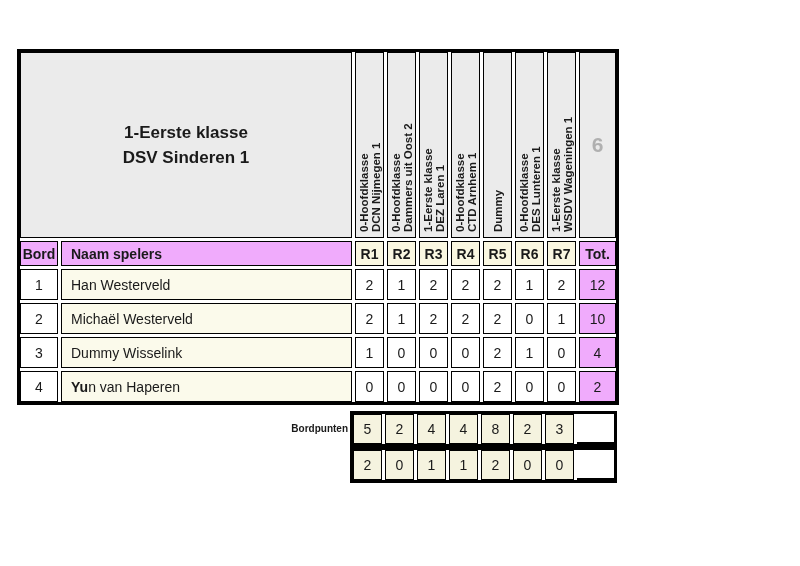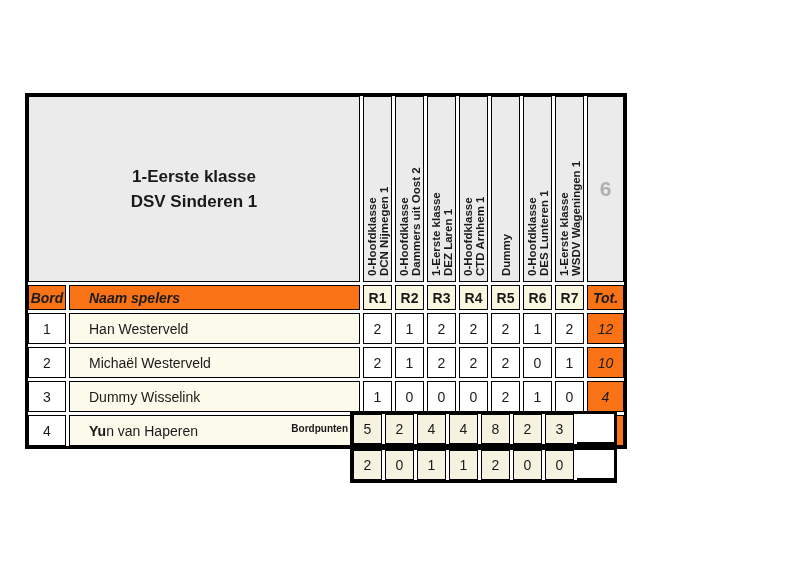--- a/index.html
+++ b/index.html
@@ -1,35 +1,35 @@
 <!DOCTYPE html>
 <html><head>
 <meta charset="utf-8">
 <style>
   * { margin:0; padding:0; box-sizing:border-box; }
   html,body { background:#fff; }
   body { font-family:"Liberation Sans", sans-serif; color:#1a1a1a; }
   #screen { position:relative; width:800px; height:566px; background:#fff; overflow:hidden; }
 
   
-  .table-wrap { position:absolute; left:25px; top:49px; border:3px solid #000; background:#fff;margin-top:44px; }
+  .table-wrap { position:absolute; left:17px; top:49px; border:3px solid #000; background:#fff; }
   .main-grid {
     display:grid;
     grid-template-columns:38px 291px repeat(7,29px) 37px;
     grid-template-rows:186px 25px repeat(4,31px);
     gap:3px;
     background:#fff;
   }
   .cell { border:1.5px solid #000; display:flex; align-items:center; justify-content:center;
           font-size:14px; background:#fff; overflow:hidden; }
-  .gray   { background:#f97316;font-style:italic; }
+  .gray   { background:#f0abfc; }
   .cream  { background:#faf7e1; }
   .namebg { background:#fbfaeb; }
   .bold   { font-weight:bold; }
-  .left   { justify-content:flex-start; padding-left:19px; }
+  .left   { justify-content:flex-start; padding-left:9px; }
 
   .title-cell { grid-column:1 / span 2; flex-direction:column; background:#ebebeb;
                 font-weight:bold; font-size:17px; line-height:25px; }
 
   .vhead { background:#ebebeb; align-items:stretch; }
   .vtext { writing-mode:vertical-rl; transform:rotate(180deg); height:100%;
            font-weight:bold; font-size:11.5px; line-height:12px; padding-top:5px;
            white-space:nowrap; }
   .vtext span { display:block; }
 

